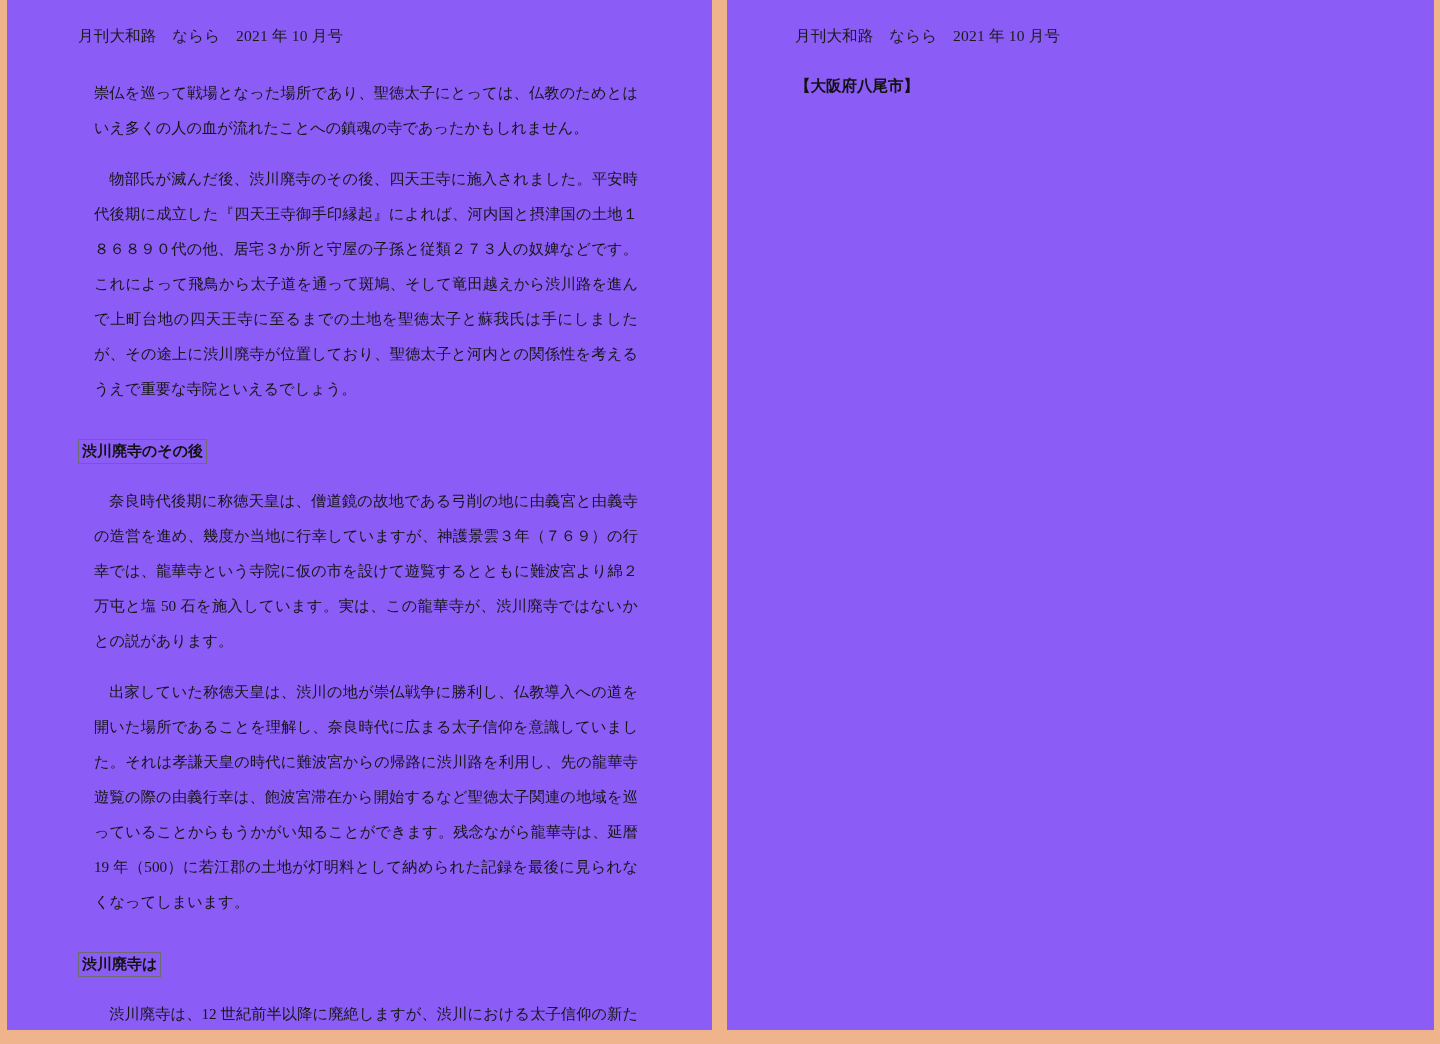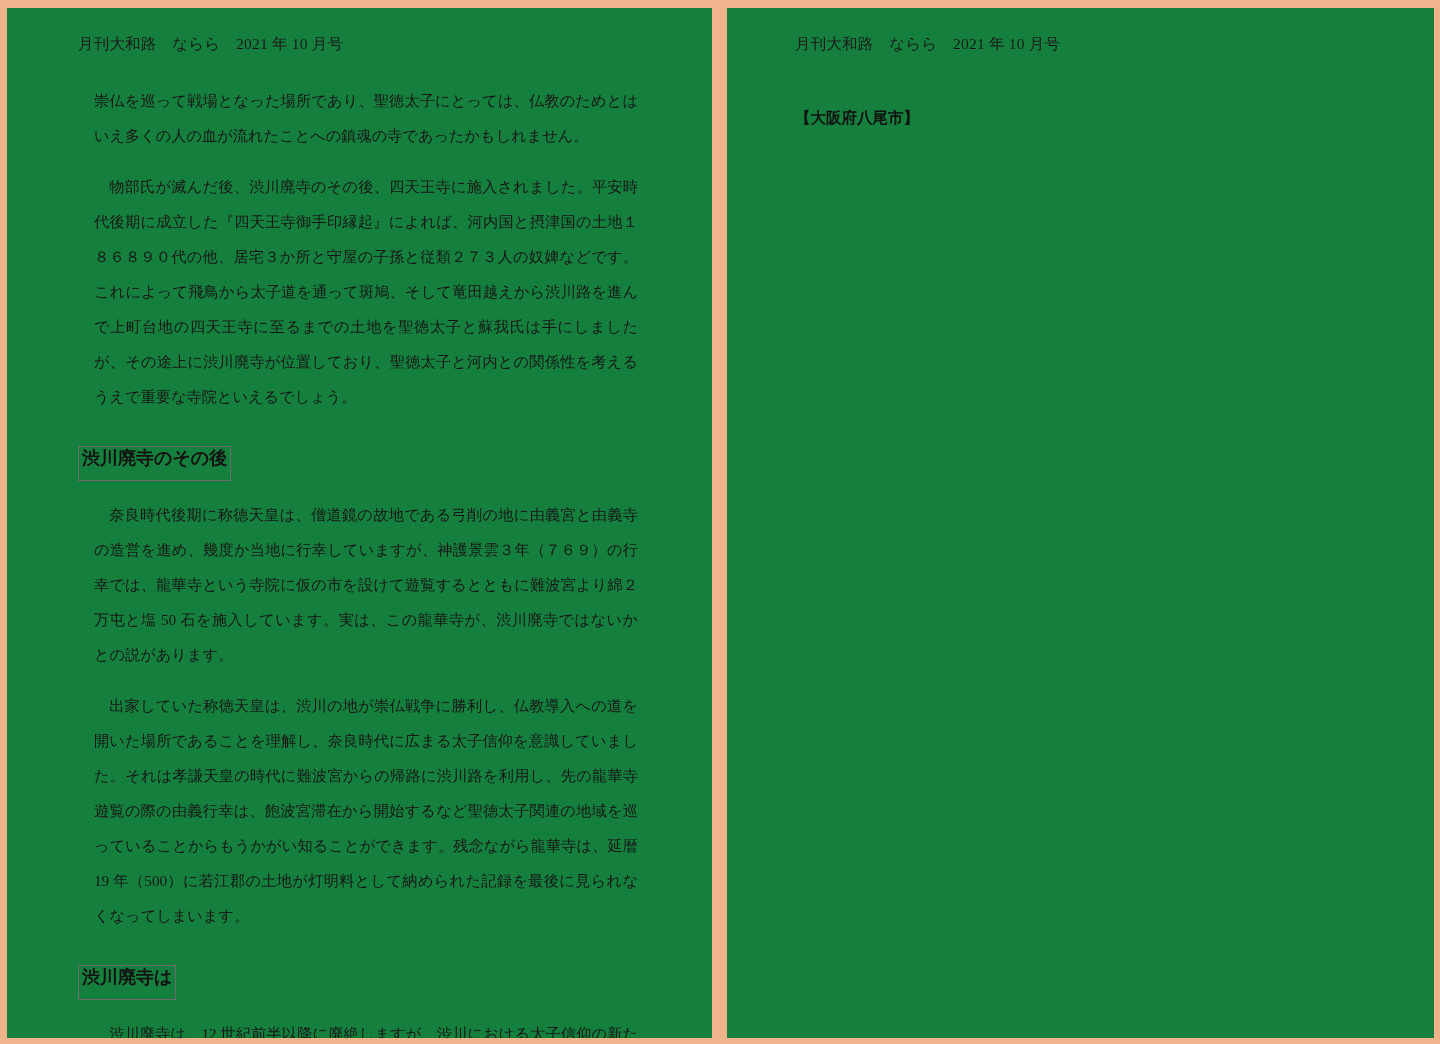--- a/index.html
+++ b/index.html
@@ -15,22 +15,22 @@
   }
 
   .spread {
     position: relative;
     width: 1440px;
     height: 1044px;
   }
 
   .page {
     position: absolute;
-    top: 8px;
-    background: #15803d;
+    top: 0;
+    background: #8b5cf6;
     height: 1030px;
     overflow: hidden;
   }
   .page.left {
     left: 7px;
     width: 705px;
   }
   .page.right {
     left: 727px;
     width: 707px;
@@ -73,38 +73,37 @@
   }
   p.para.indent {
     text-indent: 1em;
   }
   p.spacer-s { height: 13px; margin: 0; }
 
   
   .head-box {
     display: inline-block;
     border: 1px solid #6d6d6d;
-    padding: 0px 3px 11px 3px;
+    padding: 0px 3px 1px 3px;
     font-weight: bold;
-    font-size: 18px;
+    font-size: 15px;
     line-height: 22px;
     color: #111;
     font-family: "DejaVu Sans", "Liberation Sans", sans-serif;
   }
   .head-wrap { margin: 0; line-height: 32px; }
 
   
   .section-title {
     position: absolute;
     font-weight: bold;
     font-size: 15.5px;
     color: #111;
     font-family: "DejaVu Sans", "Liberation Sans", sans-serif;
     white-space: nowrap;
-    margin-top: 24px;
   }
 </style>
 </head>
 <body>
 
 <div class="spread">
 
   <div class="page left">
     <div class="page-inner">
 

